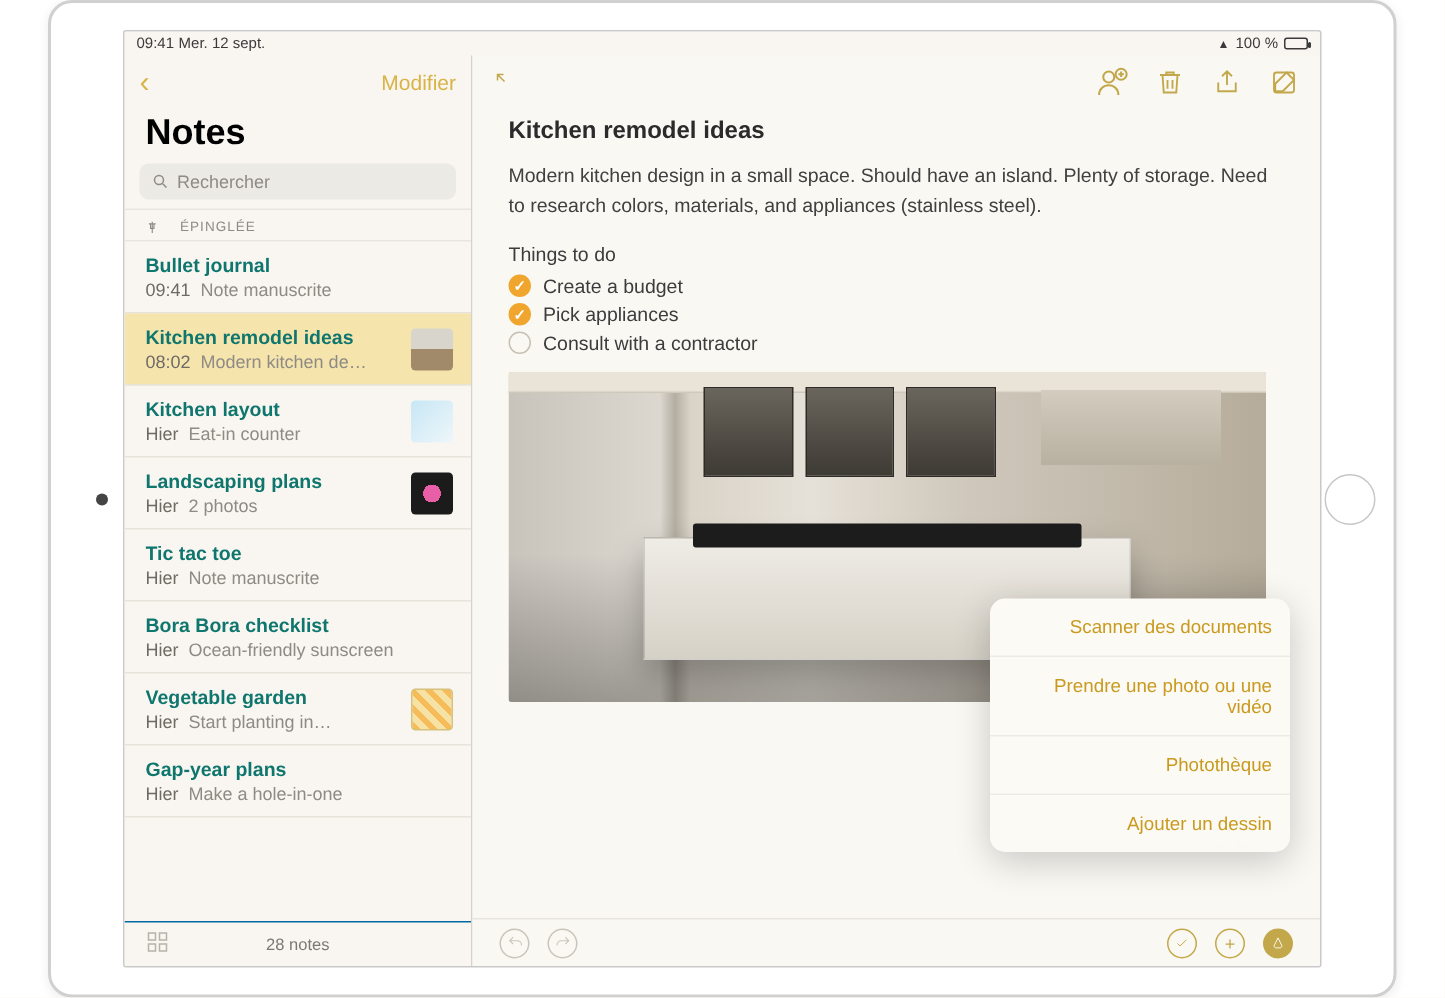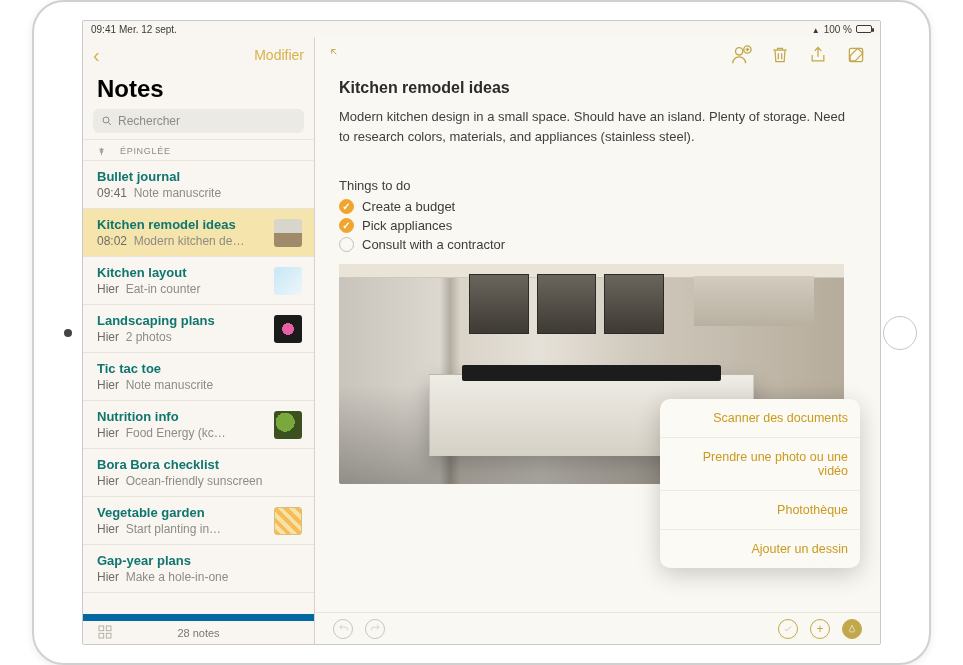--- a/index.html
+++ b/index.html
@@ -7,21 +7,21 @@
     font-family: -apple-system, "Helvetica Neue", Helvetica, Arial, sans-serif;
     background: #fff;
     display: flex;
     justify-content: center;
     align-items: center;
     height: 100vh;
   }
   .device {
     width: 899px; height: 665px;
     border: 2px solid #d0d0d0;
-    border-radius: 32px;
+    border-radius: 16px;
     background: #fff;
     position: relative;
     box-shadow: 0 2px 8px rgba(0,0,0,.08);
     padding: 18px 48px;
   }
   .camera {
     position: absolute; left: 30px; top: 50%; transform: translateY(-50%);
     width: 8px; height: 8px; border-radius: 50%; background: #444;
   }
   .home {
@@ -94,21 +94,21 @@
   .thumb {
     width: 28px; height: 28px; border-radius:3px; flex-shrink:0;
     background:#ddd;
   }
   .thumb.kitchen { background: linear-gradient(#d8d5cd 50%, #a08a6a 50%); }
   .thumb.layout { background: linear-gradient(135deg,#c7e7f5,#eef6fa); }
   .thumb.flower { background: radial-gradient(circle at 50% 50%, #e85fa8 30%, #1b1b1b 30%);}
   .thumb.nutri { background: radial-gradient(circle at 40% 40%, #7aa83c 40%, #3b5220 40%); }
   .thumb.veg { background: repeating-linear-gradient(45deg,#f7bc5a 0 4px,#f6e2a5 4px 8px); border:1px solid #d6c07a;}
   .sb-footer {
-    height: 30px; border-top:7px solid #0369a1;
+    height: 30px; border-top:1px solid #0369a1;
     display:flex; align-items:center; justify-content:space-between; padding:0 14px;
     font-size:11px; color:#7b7872;
   }
   .sb-footer .viewicon svg { stroke:#b5b2a9; }
   .sb-footer .count { flex:1; text-align:center; }
 
   
   .main {
     flex:1; display:flex; flex-direction:column; position:relative;
     background:#faf8f3;
@@ -118,21 +118,21 @@
   }
   .toolbar .tb-left { display:flex; gap:8px; }
   .toolbar .tb-spacer { flex:1; }
   .tb-icon { color:#c2a84a; cursor:pointer; display:inline-flex;}
   .tb-icon svg { stroke:#c2a84a; fill:none; stroke-width:1.5; }
   .content {
     flex:1; padding: 6px 24px 12px; overflow:hidden; position:relative;
   }
   .note-heading { font-size:16px; font-weight:700; margin-bottom:10px; color:#2b2b2b;}
   .note-body { font-size:13px; color:#404040; line-height:1.5; max-width: 510px;}
-  .subhead { margin-top:32px; font-size:13px; color:#3c3c3c;}
+  .subhead { margin-top:16px; font-size:13px; color:#3c3c3c;}
   .todo-list { margin-top:4px; }
   .todo-item { display:flex; align-items:center; gap:8px; font-size:13px; color:#3c3c3c; padding:2px 0;}
   .check {
     width:15px; height:15px; border-radius:50%; border:1.5px solid #c6c1b4; flex-shrink:0;
     display:flex; align-items:center; justify-content:center;
   }
   .check.done { background:#f0a62e; border-color:#f0a62e;}
   .check.done::after { content:"✓"; color:#fff; font-size:10px; font-weight:bold;}
   .photo {
     margin-top:10px; width:505px; height:220px; border-radius:2px; overflow:hidden;
@@ -264,27 +264,20 @@
                 <div class="note-title">Landscaping plans</div>
                 <div class="note-sub"><span class="time">Hier</span>&nbsp; 2 photos</div>
               </div>
               <div class="thumb flower"></div>
             </div>
             <div class="note-row">
               <div class="note-text">
                 <div class="note-title">Tic tac toe</div>
                 <div class="note-sub"><span class="time">Hier</span>&nbsp; Note manuscrite</div>
               </div>
-            </div>
-            <div class="note-row">
-              <div class="note-text">
-                <div class="note-title">Nutrition info</div>
-                <div class="note-sub"><span class="time">Hier</span>&nbsp; Food Energy (kc…</div>
-              </div>
-              <div class="thumb nutri"></div>
             </div>
             <div class="note-row">
               <div class="note-text">
                 <div class="note-title">Bora Bora checklist</div>
                 <div class="note-sub"><span class="time">Hier</span>&nbsp; Ocean-friendly sunscreen</div>
               </div>
             </div>
             <div class="note-row">
               <div class="note-text">
                 <div class="note-title">Vegetable garden</div>

